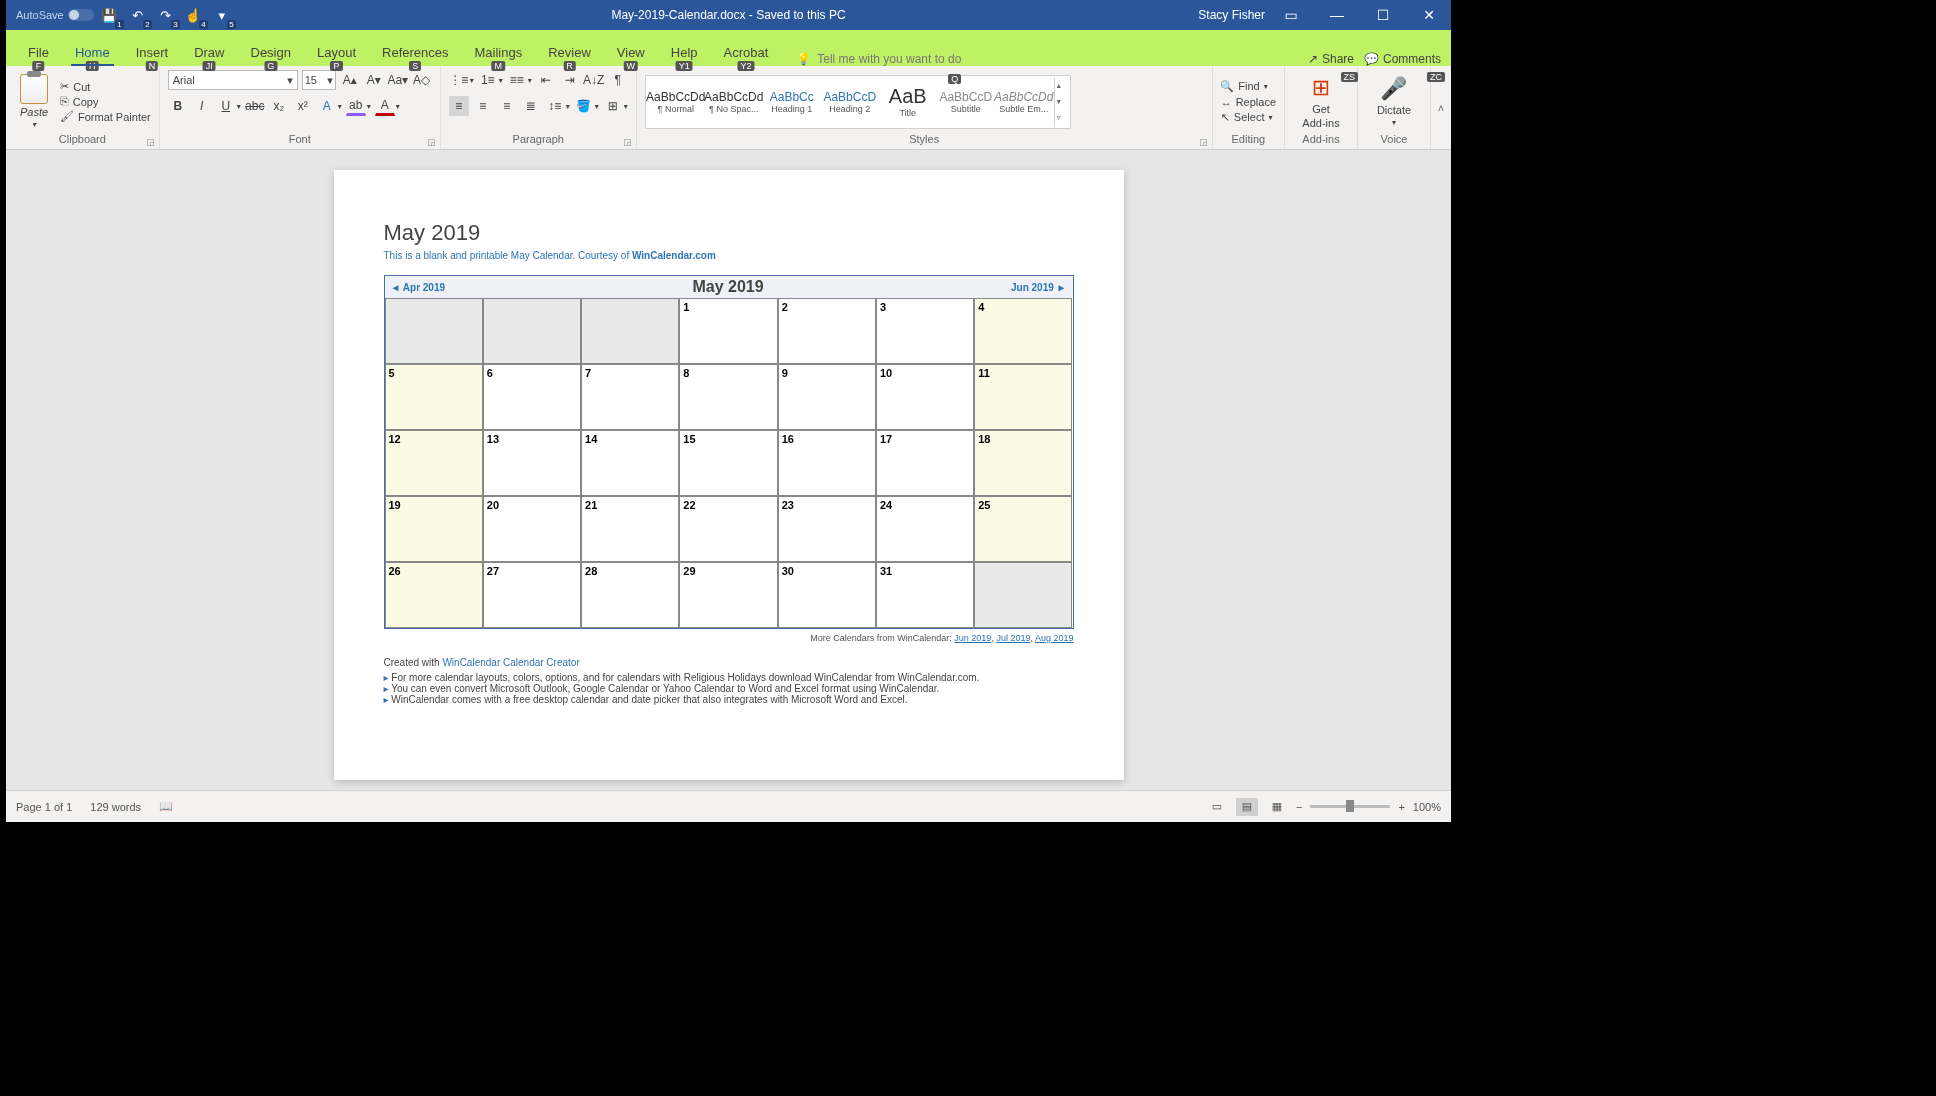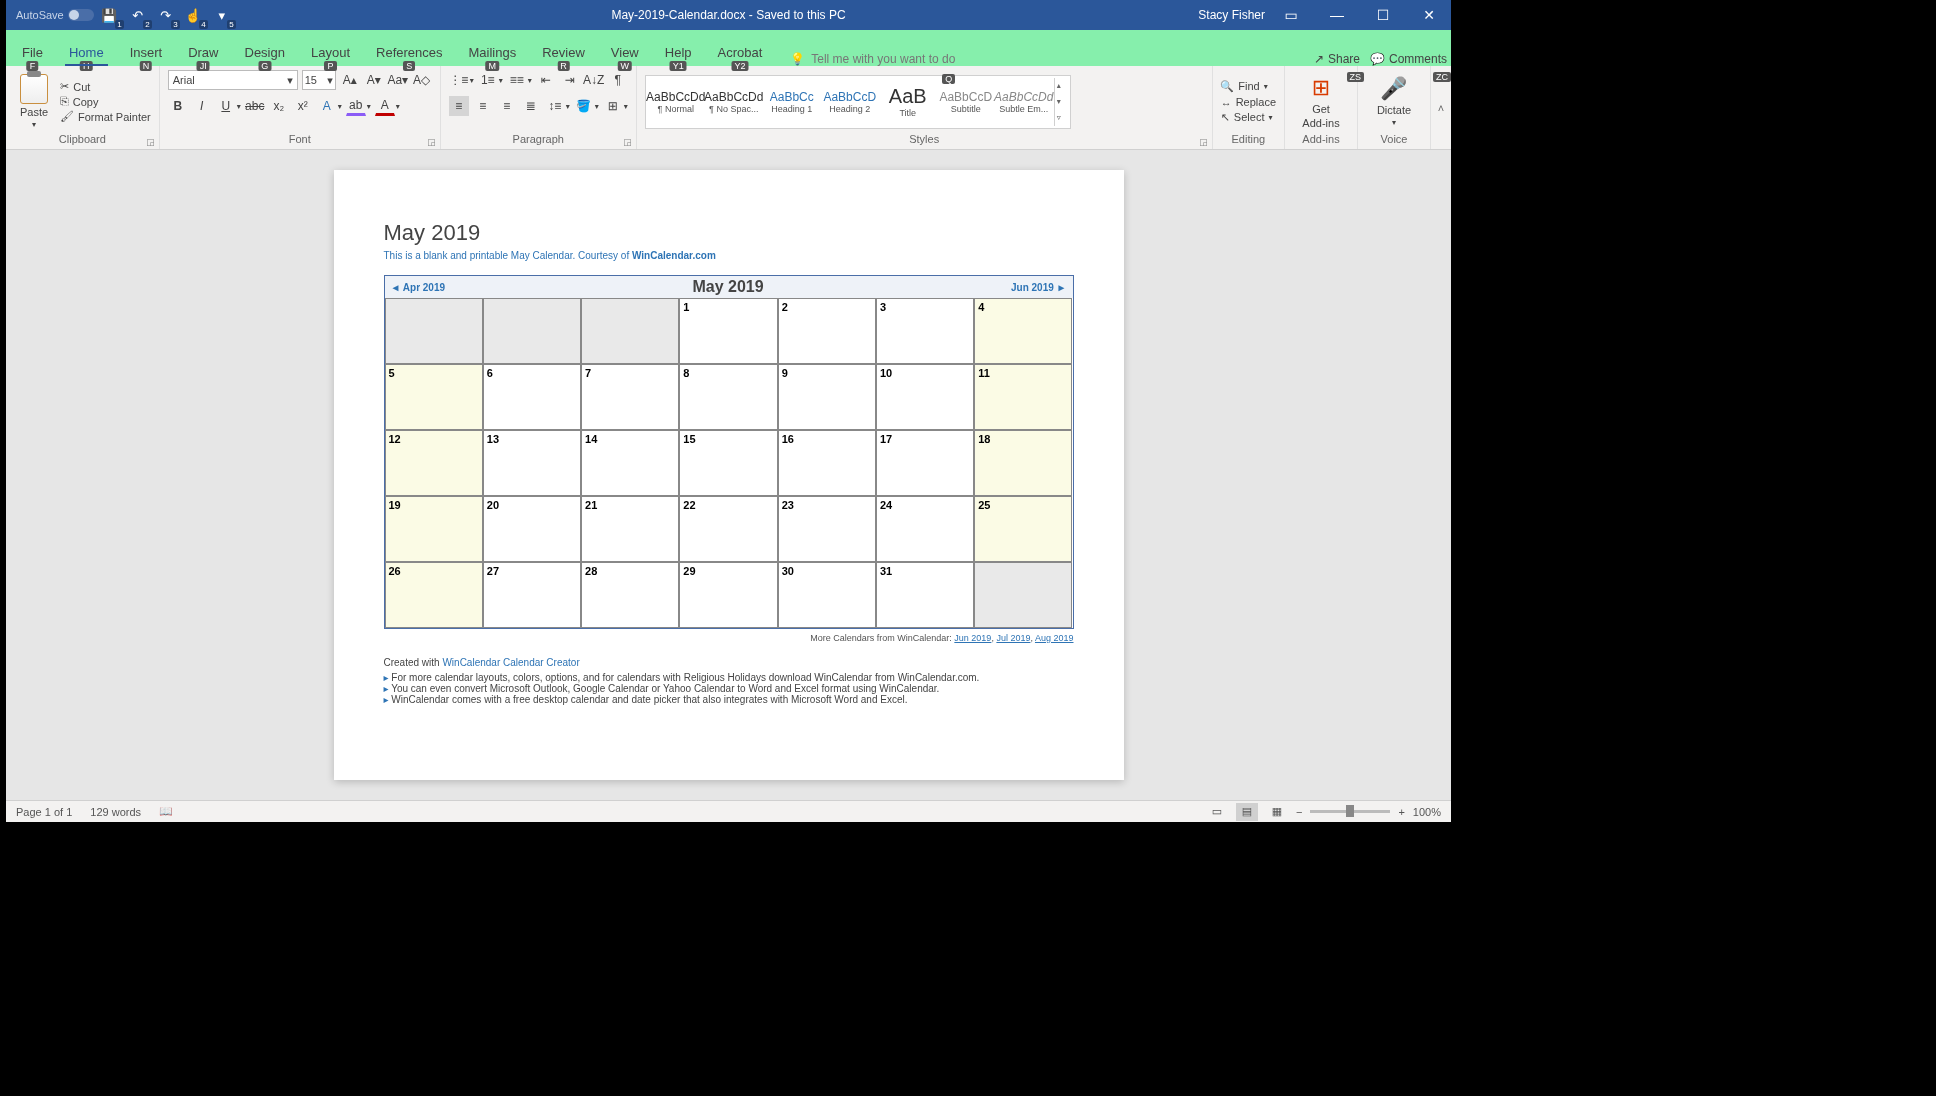--- a/index.html
+++ b/index.html
@@ -14,39 +14,39 @@
 .titlebar .toggle { width: 26px; height: 12px; border-radius: 6px; background: #4a6ea8; position: relative; }
 .titlebar .toggle::after { content:""; width:10px; height:10px; border-radius:50%; background:#c7d4e8; position:absolute; left:1px; top:1px; }
 .titlebar .qat-btn { width: 24px; height: 24px; display: flex; align-items: center; justify-content: center; color: #fff; font-size: 13px; position: relative; }
 .titlebar .qat-btn .badge { position:absolute; bottom:-2px; right:-2px; font-size:8px; background:#1f3f70; padding:0 2px; border-radius:2px; }
 .titlebar .center-title { position: absolute; left: 50%; transform: translateX(-50%); font-size: 12px; color: #fff; }
 .titlebar .right { margin-left: auto; display:flex; align-items:center; gap: 6px; padding-right: 2px; }
 .titlebar .user { font-size: 12px; }
 .titlebar .winbtn { width: 40px; height: 30px; display:flex; align-items:center; justify-content:center; font-size:14px; }
 
 
-.ribbon-tabs { height: 36px; background: #86efac; display: flex; align-items: flex-end; padding: 0 4px; gap: 2px; font-size: 13px; color: #444; position: relative; }
+.ribbon-tabs { height: 36px; background: #bef264; display: flex; align-items: flex-end; padding: 0 10px; gap: 2px; font-size: 13px; color: #444; position: relative; }
 .ribbon-tabs .tab { padding: 6px 12px 6px; cursor: pointer; position: relative; }
 .ribbon-tabs .tab.active { color: #2b579a; }
 .ribbon-tabs .tab.active::after { content:""; position:absolute; left:8px; right:8px; bottom:0; height:2px; background:#2b579a; }
 .ribbon-tabs .tab .key { position:absolute; top:22px; left:50%; transform:translateX(-50%); font-size:9px; background:#555; color:#fff; padding:0 3px; border-radius:2px; }
 .ribbon-tabs .tellme { margin-left: 14px; display:flex; align-items:center; gap:6px; color:#777; font-size:12px; position: relative; }
 .ribbon-tabs .tellme .key { position:absolute; top:22px; right:0; font-size:9px; background:#555; color:#fff; padding:0 3px; border-radius:2px; }
 .ribbon-tabs .right-actions { margin-left:auto; display:flex; align-items:center; gap:10px; font-size:12px; color:#444; }
 .ribbon-tabs .right-actions .act { display:flex; align-items:center; gap:4px; position: relative; }
 .ribbon-tabs .right-actions .act .key { position:absolute; top:20px; right:-4px; font-size:9px; background:#555; color:#fff; padding:0 3px; border-radius:2px; }
 
 
 .ribbon { height: 84px; background: #f3f2f1; border-bottom: 1px solid #d0d0d0; display:flex; font-size:11px; color:#444; }
 .group { border-right:1px solid #e0e0e0; padding: 4px 8px 2px; display:flex; flex-direction:column; justify-content:space-between; }
 .group-label { text-align:center; font-size:11px; color:#666; padding-bottom:2px; position:relative; }
 .group-label .launcher { position:absolute; right:-4px; bottom:0; font-size:9px; color:#888; }
 .group-body { display:flex; gap:6px; align-items:center; flex:1; }
 
-.paste-btn { width:40px; display:flex; flex-direction:column; align-items:center; gap:2px; font-size:11px; }
+.paste-btn { width:40px; display:flex; flex-direction:column; align-items:center; gap:2px; font-size:11px;font-style:italic; }
 .paste-icon { width:28px; height:30px; background:linear-gradient(#fff,#eee); border:1px solid #c98f3f; border-radius:3px; position:relative; }
 .paste-icon::before { content:""; position:absolute; top:-4px; left:6px; width:14px; height:6px; background:#888; border-radius:2px; }
 .clip-actions { display:flex; flex-direction:column; gap:2px; font-size:11px; }
 .clip-actions .row { display:flex; align-items:center; gap:4px; }
 
 .font-row1 { display:flex; gap:4px; align-items:center; }
 .font-select { width:130px; height:20px; border:1px solid #bbb; background:#fff; font-size:11px; padding:0 4px; display:flex; align-items:center; justify-content:space-between; }
 .size-select { width:34px; height:20px; border:1px solid #bbb; background:#fff; font-size:11px; padding:0 2px; display:flex; align-items:center; justify-content:space-between; }
 .mini-btn { width:20px; height:20px; display:flex; align-items:center; justify-content:center; border:1px solid transparent; font-size:12px; }
 .font-row2 { display:flex; gap:4px; align-items:center; margin-top:6px; }
@@ -90,21 +90,21 @@
 
 .footer-links { text-align:right; font-size:9px; color:#555; margin-top:4px; }
 .footer-links a { color:#2e74b5; text-decoration:underline; }
 
 .notes { margin-top:14px; font-size:10px; color:#444; }
 .notes .created a { color:#2e74b5; }
 .notes ul { list-style:none; margin-top:4px; }
 .notes li::before { content:"▸ "; color:#2e74b5; }
 
 
-.statusbar { height:22px; background:#f3f2f1; border-top:1px solid #d0d0d0; display:flex; align-items:center; font-size:11px; color:#555; padding:0 10px; gap:18px; }
+.statusbar { height:32px; background:#f3f2f1; border-top:1px solid #d0d0d0; display:flex; align-items:center; font-size:11px; color:#555; padding:0 10px; gap:18px; }
 .statusbar .right { margin-left:auto; display:flex; align-items:center; gap:8px; }
 .view-btn { width:22px; height:18px; display:flex; align-items:center; justify-content:center; border:1px solid transparent; }
 .view-btn.active { background:#d0d0d0; }
 .zoom-slider { width:80px; height:3px; background:#bbb; position:relative; }
 .zoom-slider::after { content:""; width:8px; height:12px; background:#888; position:absolute; left:50%; top:-5px; transform:translateX(-50%); }
 </style>
 </head>
 <body>
 
 <div class="app">

